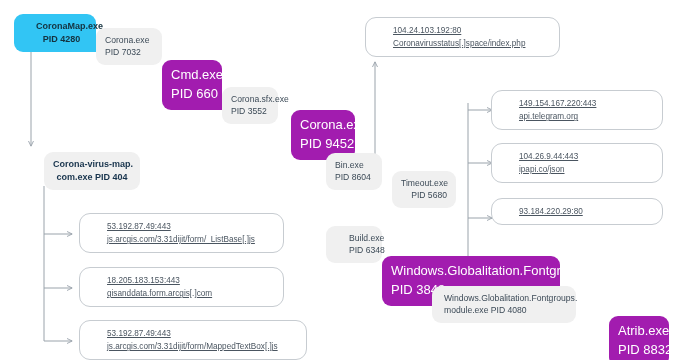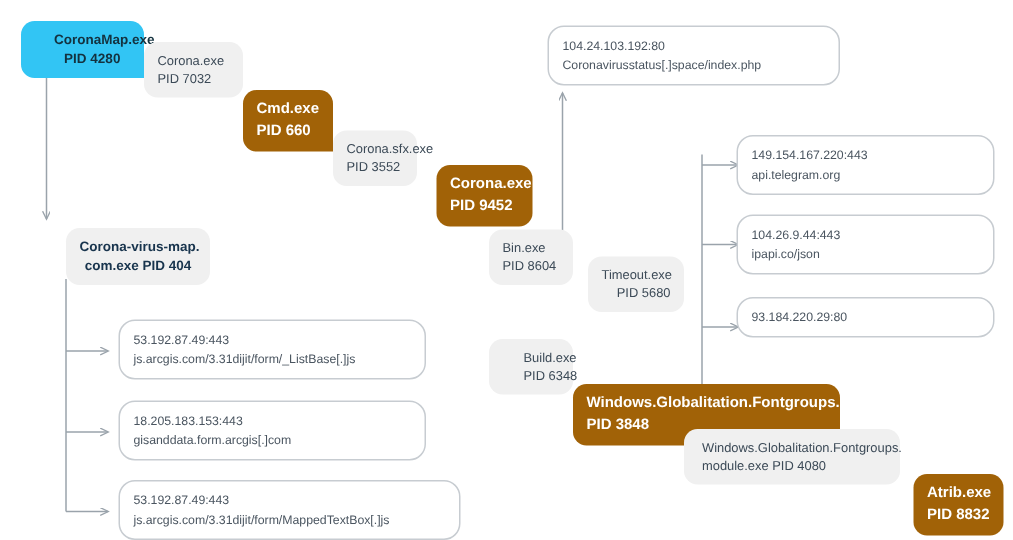--- a/index.html
+++ b/index.html
@@ -26,45 +26,46 @@
 
   
   .node.grey{
     background:#f0f0f0;
     color:#3c4a57;
     font-size:8.6px;
     font-weight:400;
   }
   
   .node.cyan{
-    background:#a16207;
+    background:#a21caf;
     color:#ffffff;
-    font-size:10px;
-    font-weight:700;
+    font-size:13px;
+    font-weight:400;
   }
 
   
   .node.navy{
     color:#18344d;
     font-weight:700;
     font-size:9px;
   }
 
   
   .urlbox{
     position:absolute;
     box-sizing:border-box;
     border:1px solid #c7ccd1;
     border-radius:11px;
     background:#ffffff;
     color:#4a5560;
     font-size:8.2px;
     line-height:1.6;
-    padding:6px 9px;
+    padding:6px 27px;
     white-space:nowrap;
+    text-decoration:underline;
   }
   .urlbox .l1,.urlbox .l2{display:block;}
 </style>
 </head>
 <body>
 
 <div id="canvas">
 
   <svg class="lines" viewBox="0 0 675 360">
     <defs>
@@ -131,21 +132,21 @@
   <div class="node grey" style="left:326px;top:226px;width:56px;padding-left:23px;">
     <span class="l1">Build.exe</span>
     <span class="l2">PID 6348</span>
   </div>
 
   <div class="node cyan" style="left:382px;top:256px;width:178px;border-bottom-right-radius:0;">
     <span class="l1">Windows.Globalitation.Fontgroups.exe</span>
     <span class="l2">PID 3848</span>
   </div>
 
-  <div class="node grey" style="left:456px;top:286px;width:144px;padding-left:12px;">
+  <div class="node grey" style="left:432px;top:286px;width:144px;padding-left:12px;">
     <span class="l1">Windows.Globalitation.Fontgroups.</span>
     <span class="l2">module.exe  PID 4080</span>
   </div>
 
   <div class="node cyan" style="left:609px;top:316px;width:60px;">
     <span class="l1">Atrib.exe</span>
     <span class="l2">PID 8832</span>
   </div>
 
   <div class="urlbox" style="left:365px;top:17px;width:195px;">

